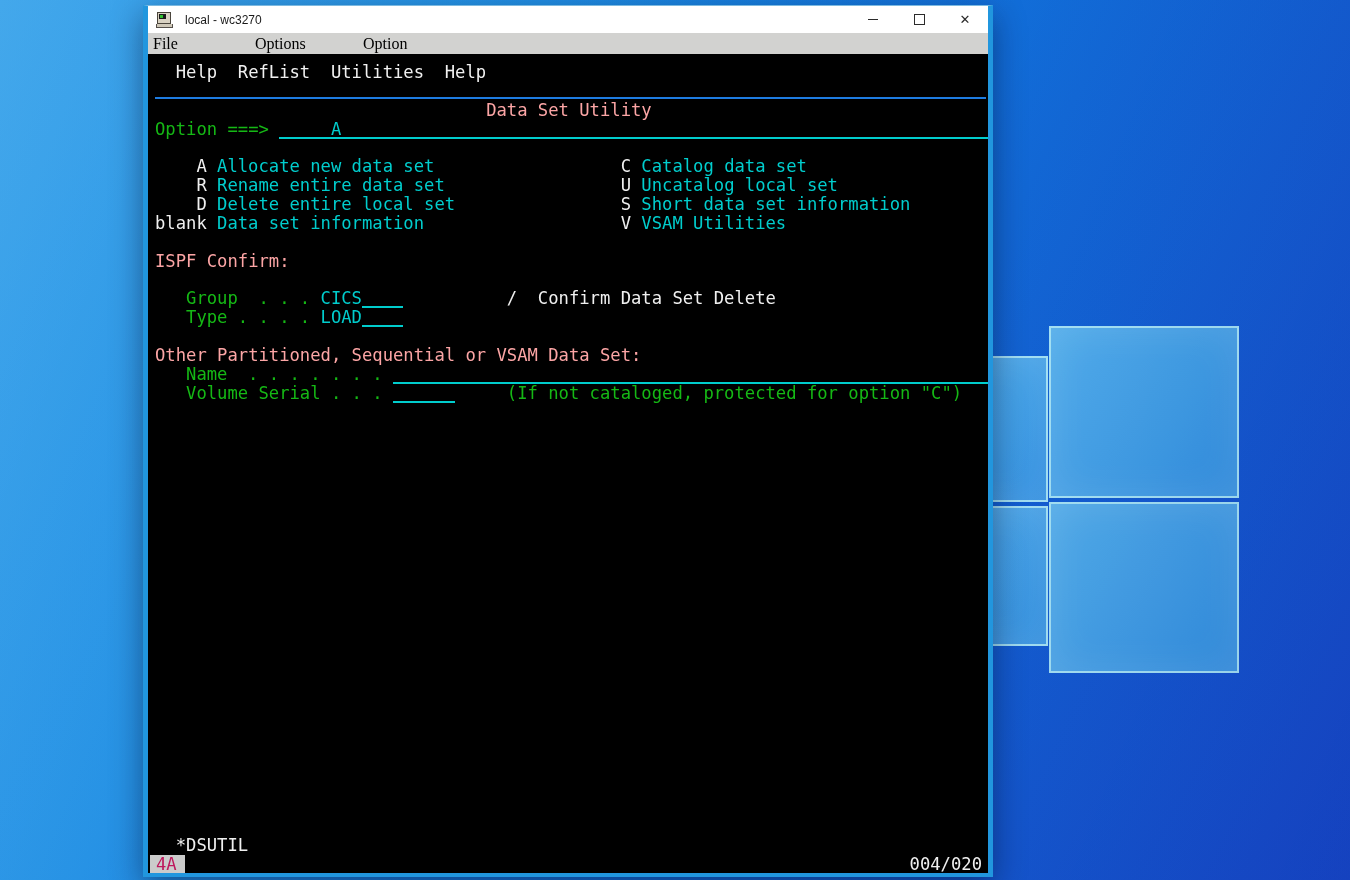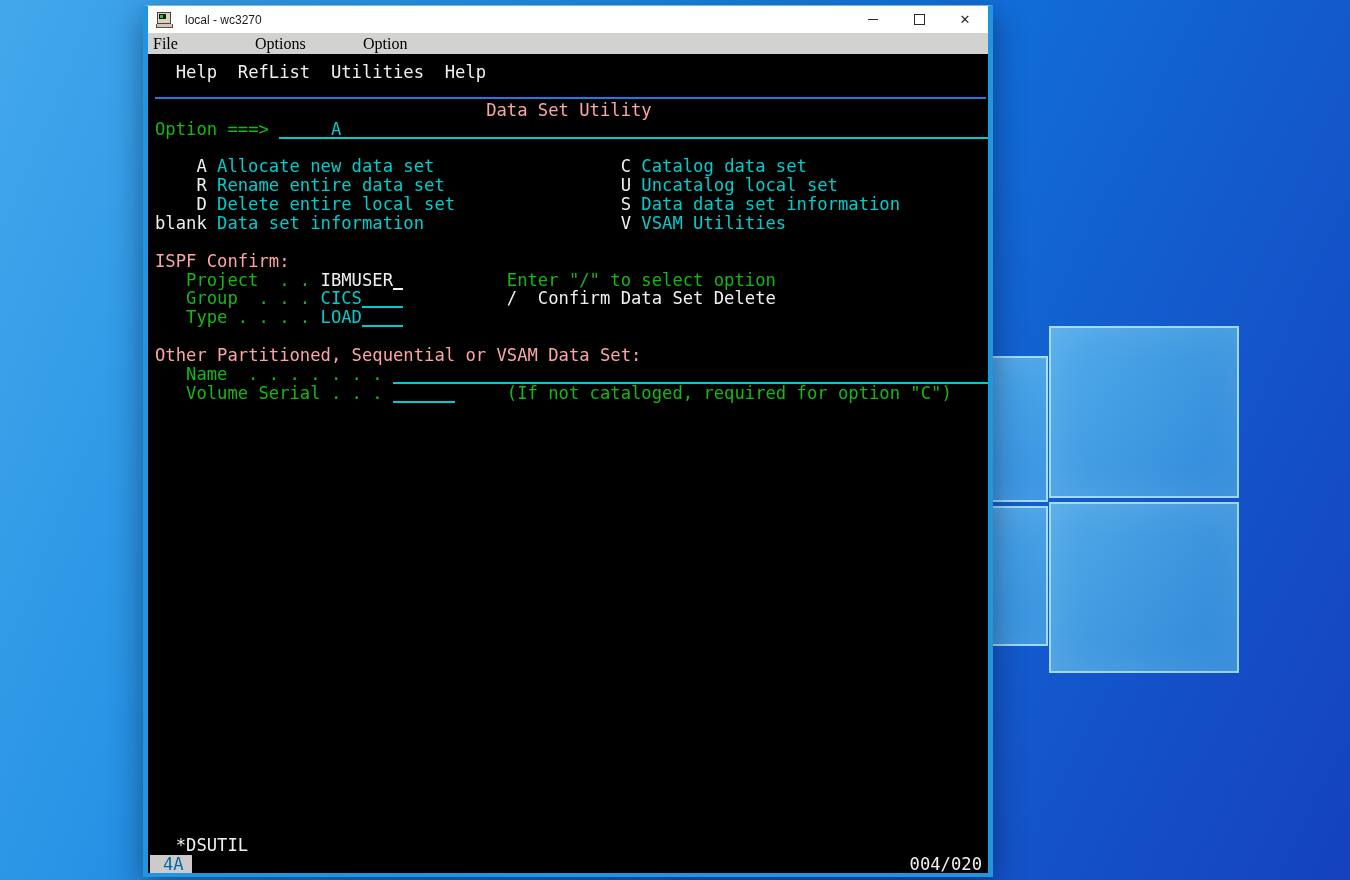--- a/index.html
+++ b/index.html
@@ -70,22 +70,22 @@
   .r{position:absolute;left:7px;right:0;height:19px;}
   .a{position:absolute;top:0;white-space:pre;}
   .g{color:#15b815;}
   .b{color:#fca5a5;}
   .t{color:#00cdcd;}
   .w{color:#f0f0f0;}
   .sep{position:absolute;left:7px;right:2px;height:2px;background:#1e7ce1;}
   .fld{position:absolute;top:0;height:17px;border-bottom:2px solid #00cdcd;}
   .fld.fw{border-bottom-color:#f0f0f0;}
   .oia-badge{
-    position:absolute;left:-5px;top:0;background:#cbcbcb;color:#0369a1;
-    padding:0 8px 0 13px;line-height:19px;
+    position:absolute;left:-5px;top:0;background:#cbcbcb;color:#be185d;
+    padding:0 8px 0 6px;line-height:19px;
   }
   .oia-pos{position:absolute;right:6px;top:0;}
 </style>
 </head>
 <body>
 
 <div class="desktop">
   <div class="pane tl"></div>
   <div class="pane tr"></div>
   <div class="pane bl"></div>
@@ -152,39 +152,33 @@
       <div class="r" style="top:122px">
         <span class="a w" style="left:4ch">R</span>
         <span class="a t" style="left:6ch">Rename entire data set</span>
         <span class="a w" style="left:45ch">U</span>
         <span class="a t" style="left:47ch">Uncatalog local set</span>
       </div>
       <div class="r" style="top:141px">
         <span class="a w" style="left:4ch">D</span>
         <span class="a t" style="left:6ch">Delete entire local set</span>
         <span class="a w" style="left:45ch">S</span>
-        <span class="a t" style="left:47ch">Data data set information</span>
+        <span class="a t" style="left:47ch">Short data set information</span>
       </div>
       <div class="r" style="top:160px">
         <span class="a w" style="left:0">blank</span>
         <span class="a t" style="left:6ch">Data set information</span>
         <span class="a w" style="left:45ch">V</span>
         <span class="a t" style="left:47ch">VSAM Utilities</span>
       </div>
 
       <div class="r" style="top:198px">
         <span class="a b" style="left:0">ISPF Confirm:</span>
       </div>
 
-      <div class="r" style="top:217px">
-        <span class="a g" style="left:3ch">Project  . .</span>
-        <span class="a w" style="left:16ch">IBMUSER</span>
-        <span class="fld fw" style="left:23ch;width:1ch"></span>
-        <span class="a g" style="left:34ch">Enter "/" to select option</span>
-      </div>
 
       <div class="r" style="top:235px">
         <span class="a g" style="left:3ch">Group  . . .</span>
         <span class="a t" style="left:16ch">CICS</span>
         <span class="fld" style="left:20ch;width:4ch"></span>
         <span class="a w" style="left:34ch">/</span>
         <span class="a w" style="left:37ch">Confirm Data Set Delete</span>
       </div>
 
       <div class="r" style="top:254px">
@@ -202,21 +196,21 @@
         <span class="fld" style="left:23ch;right:-7px">
           <span class="a t" style="left:0"></span>
         </span>
       </div>
 
       <div class="r" style="top:330px">
         <span class="a g" style="left:3ch">Volume Serial . . .</span>
         <span class="fld" style="left:23ch;width:6ch">
           <span class="a t" style="left:0"></span>
         </span>
-        <span class="a g" style="left:34ch">(If not cataloged, required for option "C")</span>
+        <span class="a g" style="left:34ch">(If not cataloged, protected for option "C")</span>
       </div>
 
 
       <div class="r" style="top:782px">
         <span class="a w" style="left:2ch">*DSUTIL</span>
       </div>
 
       <div class="r" style="top:801px">
         <span class="oia-badge">4A</span>
         <span class="oia-pos w">004/020</span>

